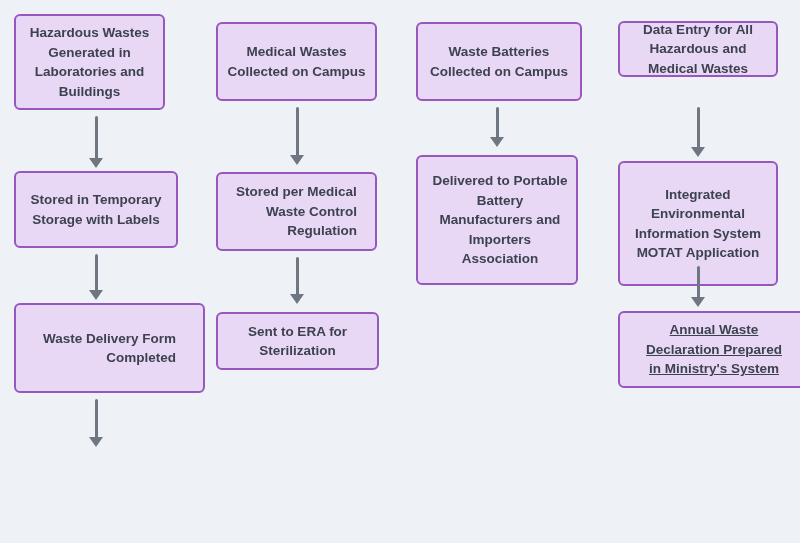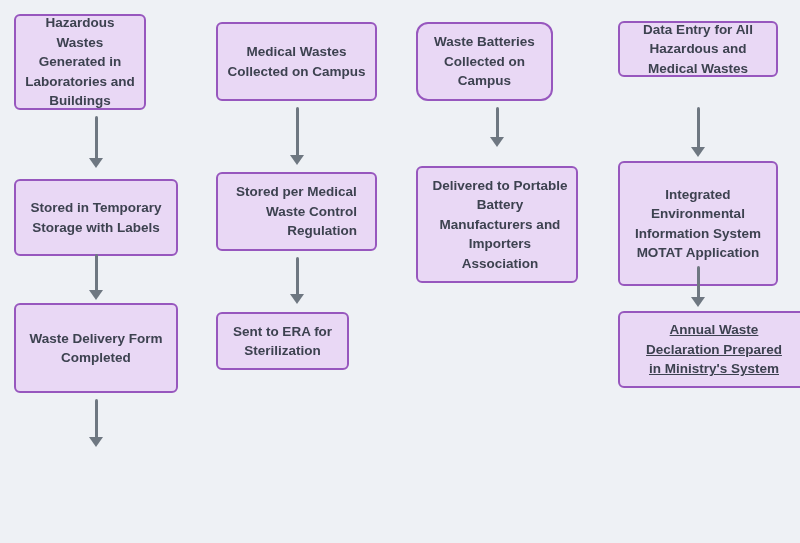--- a/index.html
+++ b/index.html
@@ -53,36 +53,36 @@
   }
   .arrow .head {
     width: 0;
     height: 0;
     border-left: 7px solid transparent;
     border-right: 7px solid transparent;
     border-top: 10px solid var(--arrow-color);
     margin-top: -1px;
   }
   
-  #c1b1 { left: 14px;  top: 14px;  width: 132px; height: 96px; }
-  #c1b2 { left: 14px;  top: 171px; width: 164px; height: 77px; margin-top: 8px; }
-  #c1b3 { left: 14px;  top: 303px; width: 164px; height: 90px; }
+  #c1b1 { left: 14px;  top: 14px;  width: 151px; height: 96px; }
+  #c1b2 { left: 14px;  top: 171px; width: 164px; height: 77px; }
+  #c1b3 { left: 14px;  top: 303px; width: 191px; height: 90px; text-align: right; }
   #c1b4 { left: 14px;  top: 451px; width: 164px; height: 78px; }
   #c1a1 { left: 89px;  top: 116px; height: 52px; }
   #c1a2 { left: 89px;  top: 254px; height: 46px; }
   #c1a3 { left: 89px;  top: 399px; height: 48px; }
   
   #c2b1 { left: 216px; top: 22px;  width: 161px; height: 79px; }
   #c2b2 { left: 216px; top: 172px; width: 161px; height: 79px; text-align: right; }
-  #c2b3 { left: 216px; top: 312px; width: 133px; height: 58px; }
+  #c2b3 { left: 216px; top: 312px; width: 163px; height: 58px; }
   #c2a1 { left: 290px; top: 107px; height: 58px; }
   #c2a2 { left: 290px; top: 257px; height: 47px; }
   
-  #c3b1 { left: 416px; top: 22px;  width: 137px; height: 79px; border-radius: 12px; }
-  #c3b2 { left: 416px; top: 166px; width: 162px; height: 117px; padding-left: 14px; }
+  #c3b1 { left: 416px; top: 22px;  width: 166px; height: 79px; }
+  #c3b2 { left: 416px; top: 155px; width: 162px; height: 130px; padding-left: 14px; }
   #c3a1 { left: 490px; top: 107px; height: 40px; }
   
   #c4b1 { left: 618px; top: 21px;  width: 160px; height: 56px; }
   #c4b2 { left: 618px; top: 161px; width: 160px; height: 125px; }
   #c4b3 { left: 618px; top: 311px; width: 192px; height: 77px; text-decoration: underline; }
   #c4a1 { left: 691px; top: 107px; height: 50px; }
   #c4a2 { left: 691px; top: 266px; height: 41px; }
 </style>
 </head>
 <body>

